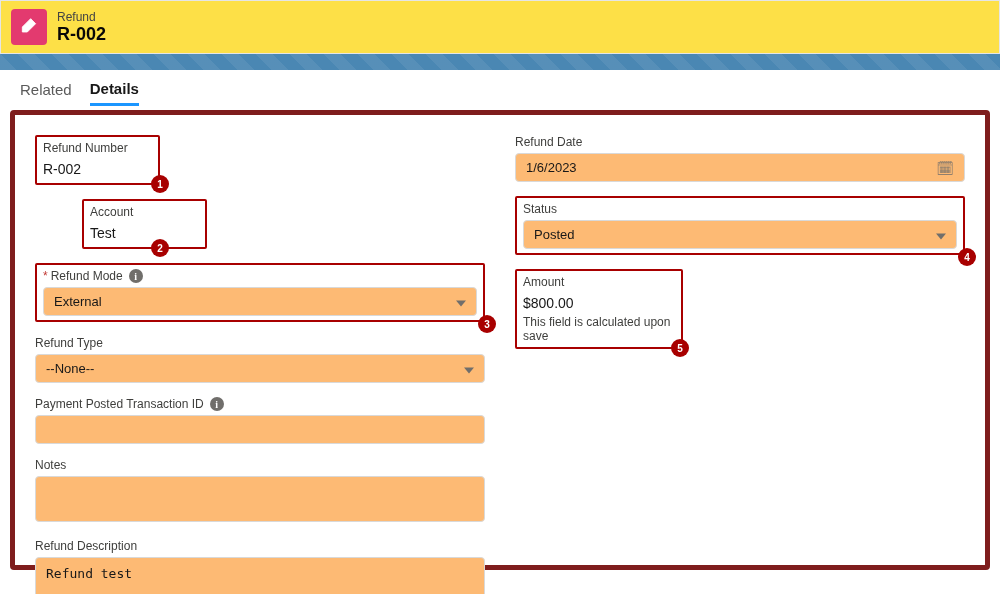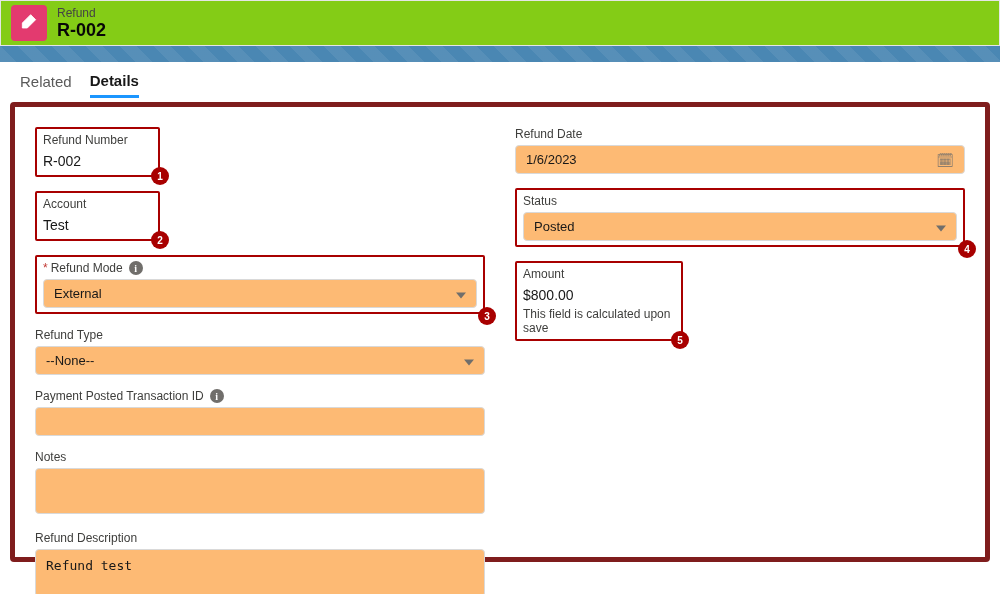--- a/index.html
+++ b/index.html
@@ -7,22 +7,22 @@
     width: 1000px;
     height: 594px;
     overflow: hidden;
     font-family: "Segoe UI", Arial, sans-serif;
     font-size: 13px;
     color: #3e3e3c;
     background: #fff;
   }
   
   .record-header {
-    height: 46px;
-    background: #84cc16;
+    height: 54px;
+    background: #fde047;
     border: 1px solid #e5e5e5;
     display: flex;
     align-items: center;
     padding: 0 10px;
   }
   .record-icon {
     width: 36px; height: 36px;
     background: #e33a6f;
     border-radius: 4px;
     display: flex; align-items: center; justify-content: center;
@@ -164,21 +164,21 @@
 
     <div class="field highlight-wrap">
       <div class="highlight" style="width:125px;">
         <div class="field-label">Refund Number</div>
         <div class="field-value">R-002</div>
       </div>
       <div class="callout br" style="left:116px;bottom:-8px;right:auto;">1</div>
     </div>
 
     <div class="field highlight-wrap">
-      <div class="highlight" style="width:125px;">
+      <div class="highlight" style="width:125px;margin-left:47px;">
         <div class="field-label">Account</div>
         <div class="field-value">Test</div>
       </div>
       <div class="callout br" style="left:116px;bottom:-8px;right:auto;">2</div>
     </div>
 
     <div class="field highlight-wrap">
       <div class="highlight" style="padding:4px 6px 4px 6px;">
         <div class="field-label">
           <span class="required-mark">*</span>

